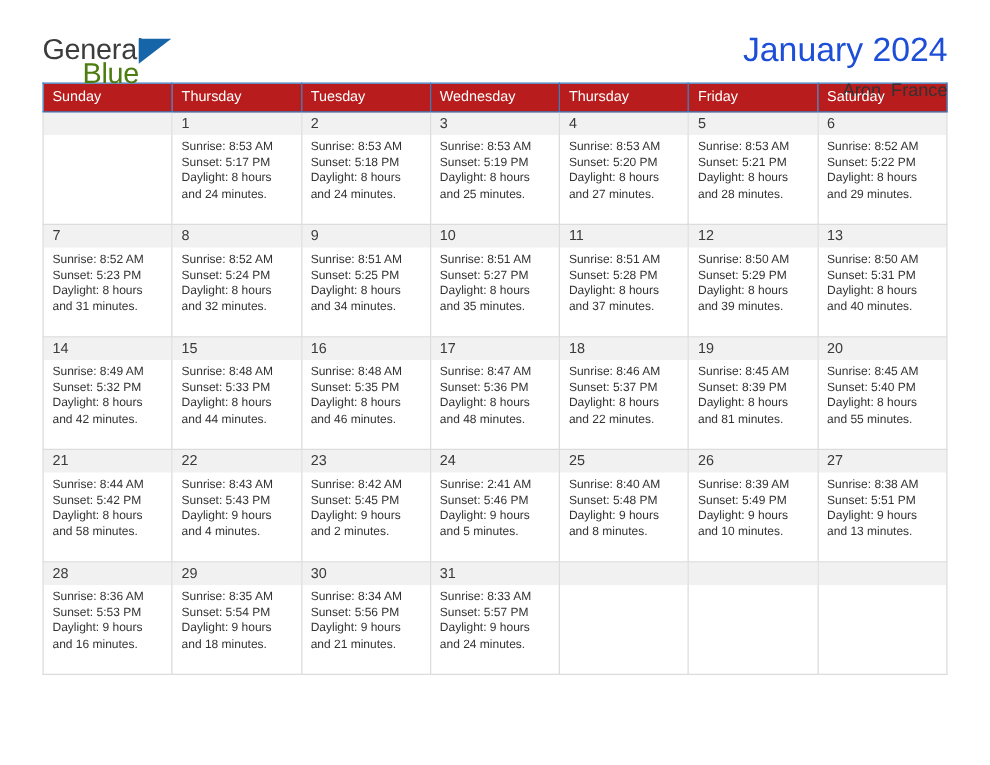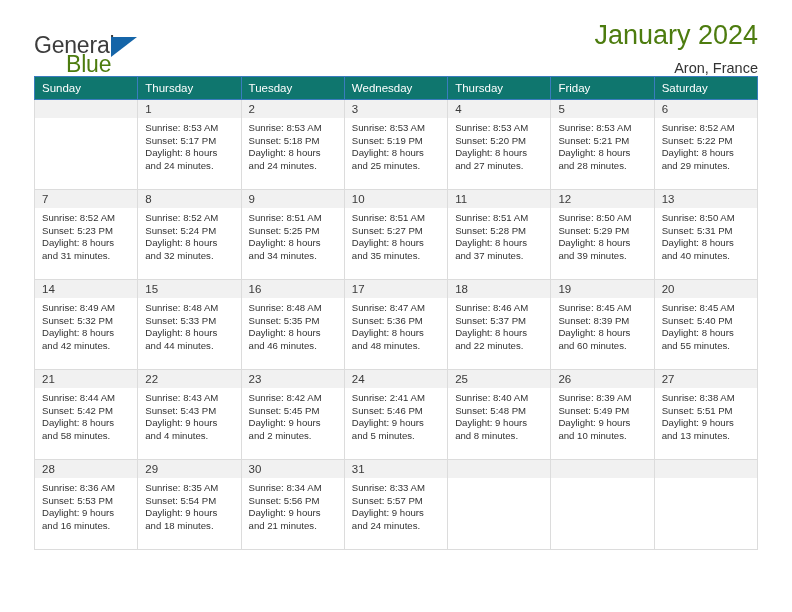--- a/index.html
+++ b/index.html
@@ -15,24 +15,24 @@
   .page {
     position: relative;
     width: 792px;
     height: 612px;
     padding: 0;
   }
 
   
   .header {
     display: flex;
-    align-items: flex-end;
+    align-items: flex-start;
     justify-content: space-between;
     padding: 24px 34px 0 34px;
-    height: 76px;
+    height: 66px;
   }
   .logo {
     position: relative;
     line-height: 1;
     padding-top: 4px;
   }
   .logo-general {
     font-size: 23px;
     color: #3c3c3c;
     letter-spacing: -0.2px;
@@ -54,40 +54,40 @@
     margin-top: -4px;
     margin-left: 32px;
     letter-spacing: -0.2px;
   }
   .title-wrap {
     text-align: right;
     padding-top: 2px;
   }
   .cal-title {
     font-size: 27px;
-    color: #4d7c0f;
+    color: #1d4ed8;
     line-height: 1.1;
     font-weight: normal;
     margin: 0;
   }
   .cal-subtitle {
     font-size: 14.5px;
     color: #333333;
     margin-top: 9px;
   }
 
   
   .calendar {
     margin: 0 34px;
     width: 724px;
     border-collapse: collapse;
     table-layout: fixed;
   }
   .calendar th {
-    background: #0f766e;
+    background: #b91c1c;
     color: #ffffff;
     font-size: 11.5px;
     font-weight: normal;
     text-align: left;
     padding: 5px 0 5px 7px;
     height: 21px;
     border: 1px solid #3a7cbe;
   }
   .calendar td {
     vertical-align: top;
@@ -315,21 +315,21 @@
             <div>Daylight: 8 hours</div>
             <div>and 22 minutes.</div>
           </div>
         </td>
         <td>
           <div class="daynum">19</div>
           <div class="info">
             <div>Sunrise: 8:45 AM</div>
             <div>Sunset: 8:39 PM</div>
             <div>Daylight: 8 hours</div>
-            <div>and 60 minutes.</div>
+            <div>and 81 minutes.</div>
           </div>
         </td>
         <td>
           <div class="daynum">20</div>
           <div class="info">
             <div>Sunrise: 8:45 AM</div>
             <div>Sunset: 5:40 PM</div>
             <div>Daylight: 8 hours</div>
             <div>and 55 minutes.</div>
           </div>

